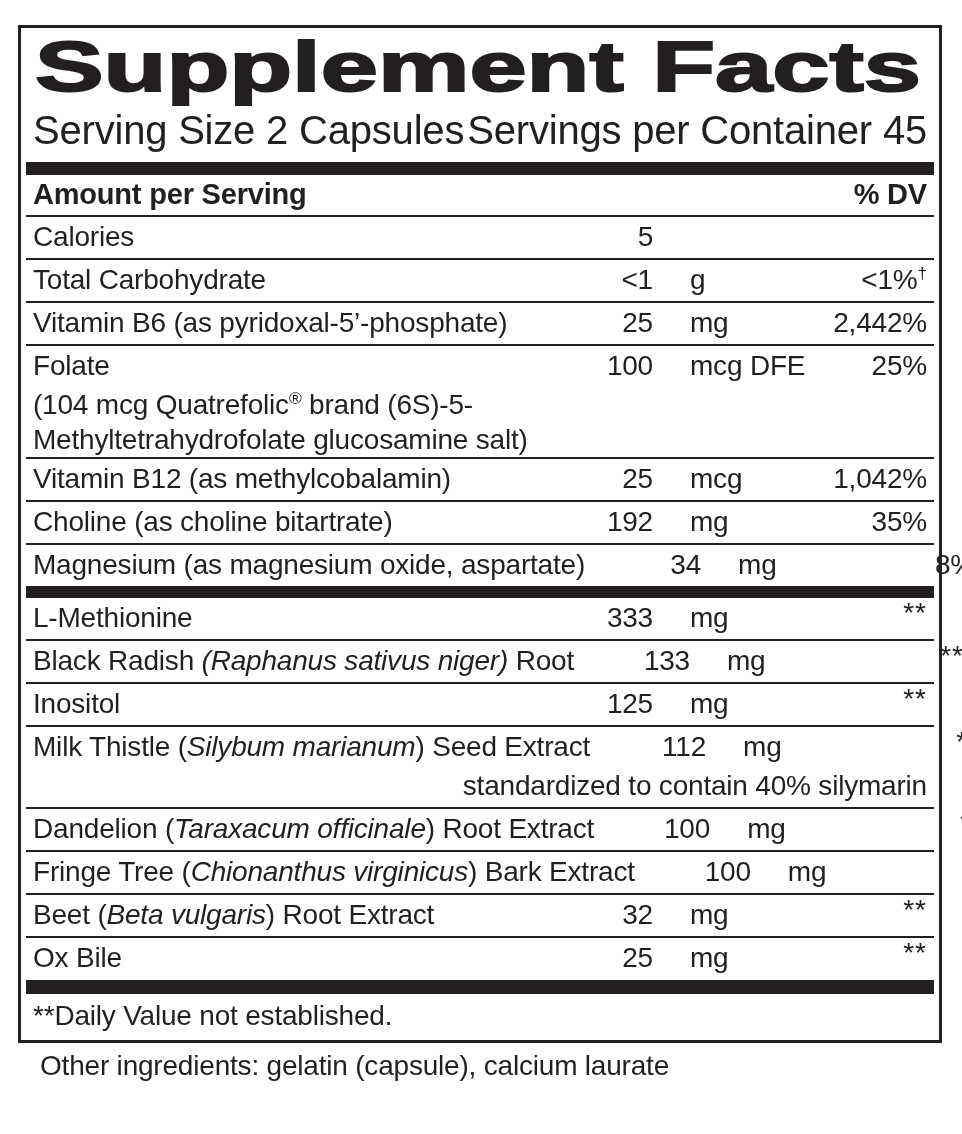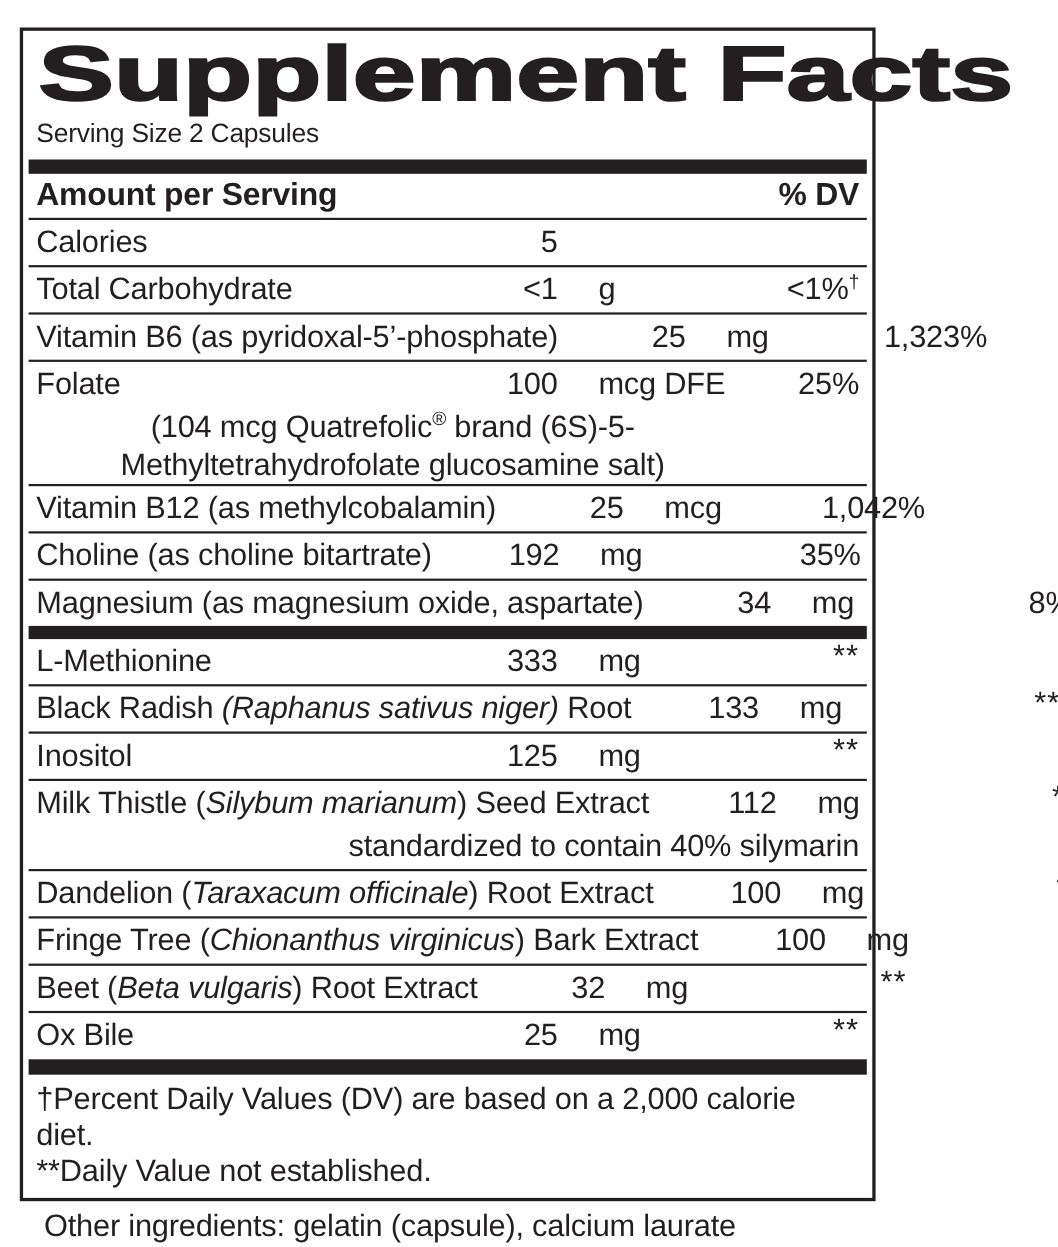--- a/index.html
+++ b/index.html
@@ -6,29 +6,29 @@
   * { box-sizing: border-box; }
   html, body { margin: 0; padding: 0; }
   body {
     width: 962px; height: 1134px; overflow: hidden;
     background: #ffffff;
     color: var(--ink);
     font-family: "Liberation Sans", "DejaVu Sans", sans-serif;
   }
   .panel {
     margin: 25px 20px 0 18px;
-    width: 778px;
+    width: 924px;
     border: 3px solid var(--ink);
     padding: 2px 12px 5px 12px;
     background: #fff;
   }
   .title-svg { display: block; margin: 2px 0 0 0; }
   .serving-row {
     display: flex; justify-content: space-between;
-    font-size: 24px; letter-spacing: -0.2px;
+    font-size: 40px; letter-spacing: -0.2px;
     margin: 2px 0 9px 0;
   }
   .bar { background: var(--ink); }
   .full-bleed { margin-left: -7px; margin-right: -7px; }
   .bar-head { height: 13px; }
   .bar-mid { height: 12px; }
   .bar-bottom { height: 14px; margin-top: 1px; }
   .col-header {
     display: flex; justify-content: space-between;
     font-weight: bold; font-size: 29px; letter-spacing: -0.2px;
@@ -47,36 +47,37 @@
     font-size: 28px; letter-spacing: -0.2px; line-height: 1.15; gap: 28px;
   }
   .nm { white-space: nowrap; }
   .amt-num { text-align: right; white-space: nowrap; }
   .amt-unit { text-align: left; padding-left: 9px; white-space: nowrap; }
   .dv { text-align: right; white-space: nowrap; }
   .it { font-style: italic; text-align: right; }
   sup.mark { font-size: 62%; vertical-align: super; line-height: 0; }
   .stars { position: relative; top: -5px; display: inline-block; letter-spacing: 1px; }
   .sub { font-size: 28px; letter-spacing: -0.2px; line-height: 35px; }
-  .sub.right { text-align: center; padding-right: 100px; }
+  .sub.right { text-align: left; padding-right: 100px; }
   .sub.left { text-align: right; padding-left: 24px; padding-bottom: 4px; }
   .footnotes { font-size: 28px; letter-spacing: -0.2px; line-height: 33px; padding: 5px 0 3px 0; }
   .other { margin: 7px 0 0 40px; font-size: 28px; letter-spacing: -0.2px; }
 </style>
 </head>
 <body>
 
 <div class="panel">
 
   <svg class="title-svg" width="894" height="74" viewBox="0 0 894 74">
     <text x="2" y="59" font-size="70" font-weight="bold" font-family="Liberation Sans, DejaVu Sans, sans-serif" fill="#231f20" stroke="#231f20" stroke-width="2" textLength="886" lengthAdjust="spacingAndGlyphs">Supplement Facts</text>
   </svg>
 
   <div class="serving-row">
     <span>Serving Size 2 Capsules</span>
+    <span>Servings per Container 45</span>
   </div>
 
   <div class="bar bar-head full-bleed"></div>
 
   <div class="col-header">
     <span>Amount per Serving</span>
     <span>% DV</span>
   </div>
 
   <div id="rows">
@@ -94,21 +95,21 @@
           <span class="amt-num">&lt;1</span>
           <span class="amt-unit">g</span>
           <span class="dv">&lt;1%<sup class="mark">†</sup></span>
         </div>
       </div>
       <div class="row topline">
         <div class="main-line">
           <span class="nm"><span>Vitamin B6 (as pyridoxal-5’-phosphate)</span></span>
           <span class="amt-num">25</span>
           <span class="amt-unit">mg</span>
-          <span class="dv">1,323%</span>
+          <span class="dv">2,442%</span>
         </div>
       </div>
       <div class="row topline">
         <div class="main-line">
           <span class="nm"><span>Folate</span></span>
           <span class="amt-num">100</span>
           <span class="amt-unit">mcg DFE</span>
           <span class="dv">25%</span>
         </div>
         <div class="sub right">(104 mcg Quatrefolic<sup class="mark">®</sup> brand (6S)-5-</div>
@@ -202,19 +203,18 @@
           <span class="amt-num">25</span>
           <span class="amt-unit">mg</span>
           <span class="dv"><span class="stars">**</span></span>
         </div>
       </div>
     </div>
 
   <div class="bar bar-bottom full-bleed"></div>
 
   <div class="footnotes">
-    <div>†Percent Daily Values (DV) are based on a 2,000 calorie diet.</div>
     <div>**Daily Value not established.</div>
   </div>
 
 </div>
 
 <div class="other">Other ingredients: gelatin (capsule), calcium laurate</div>
 
 </body></html>

